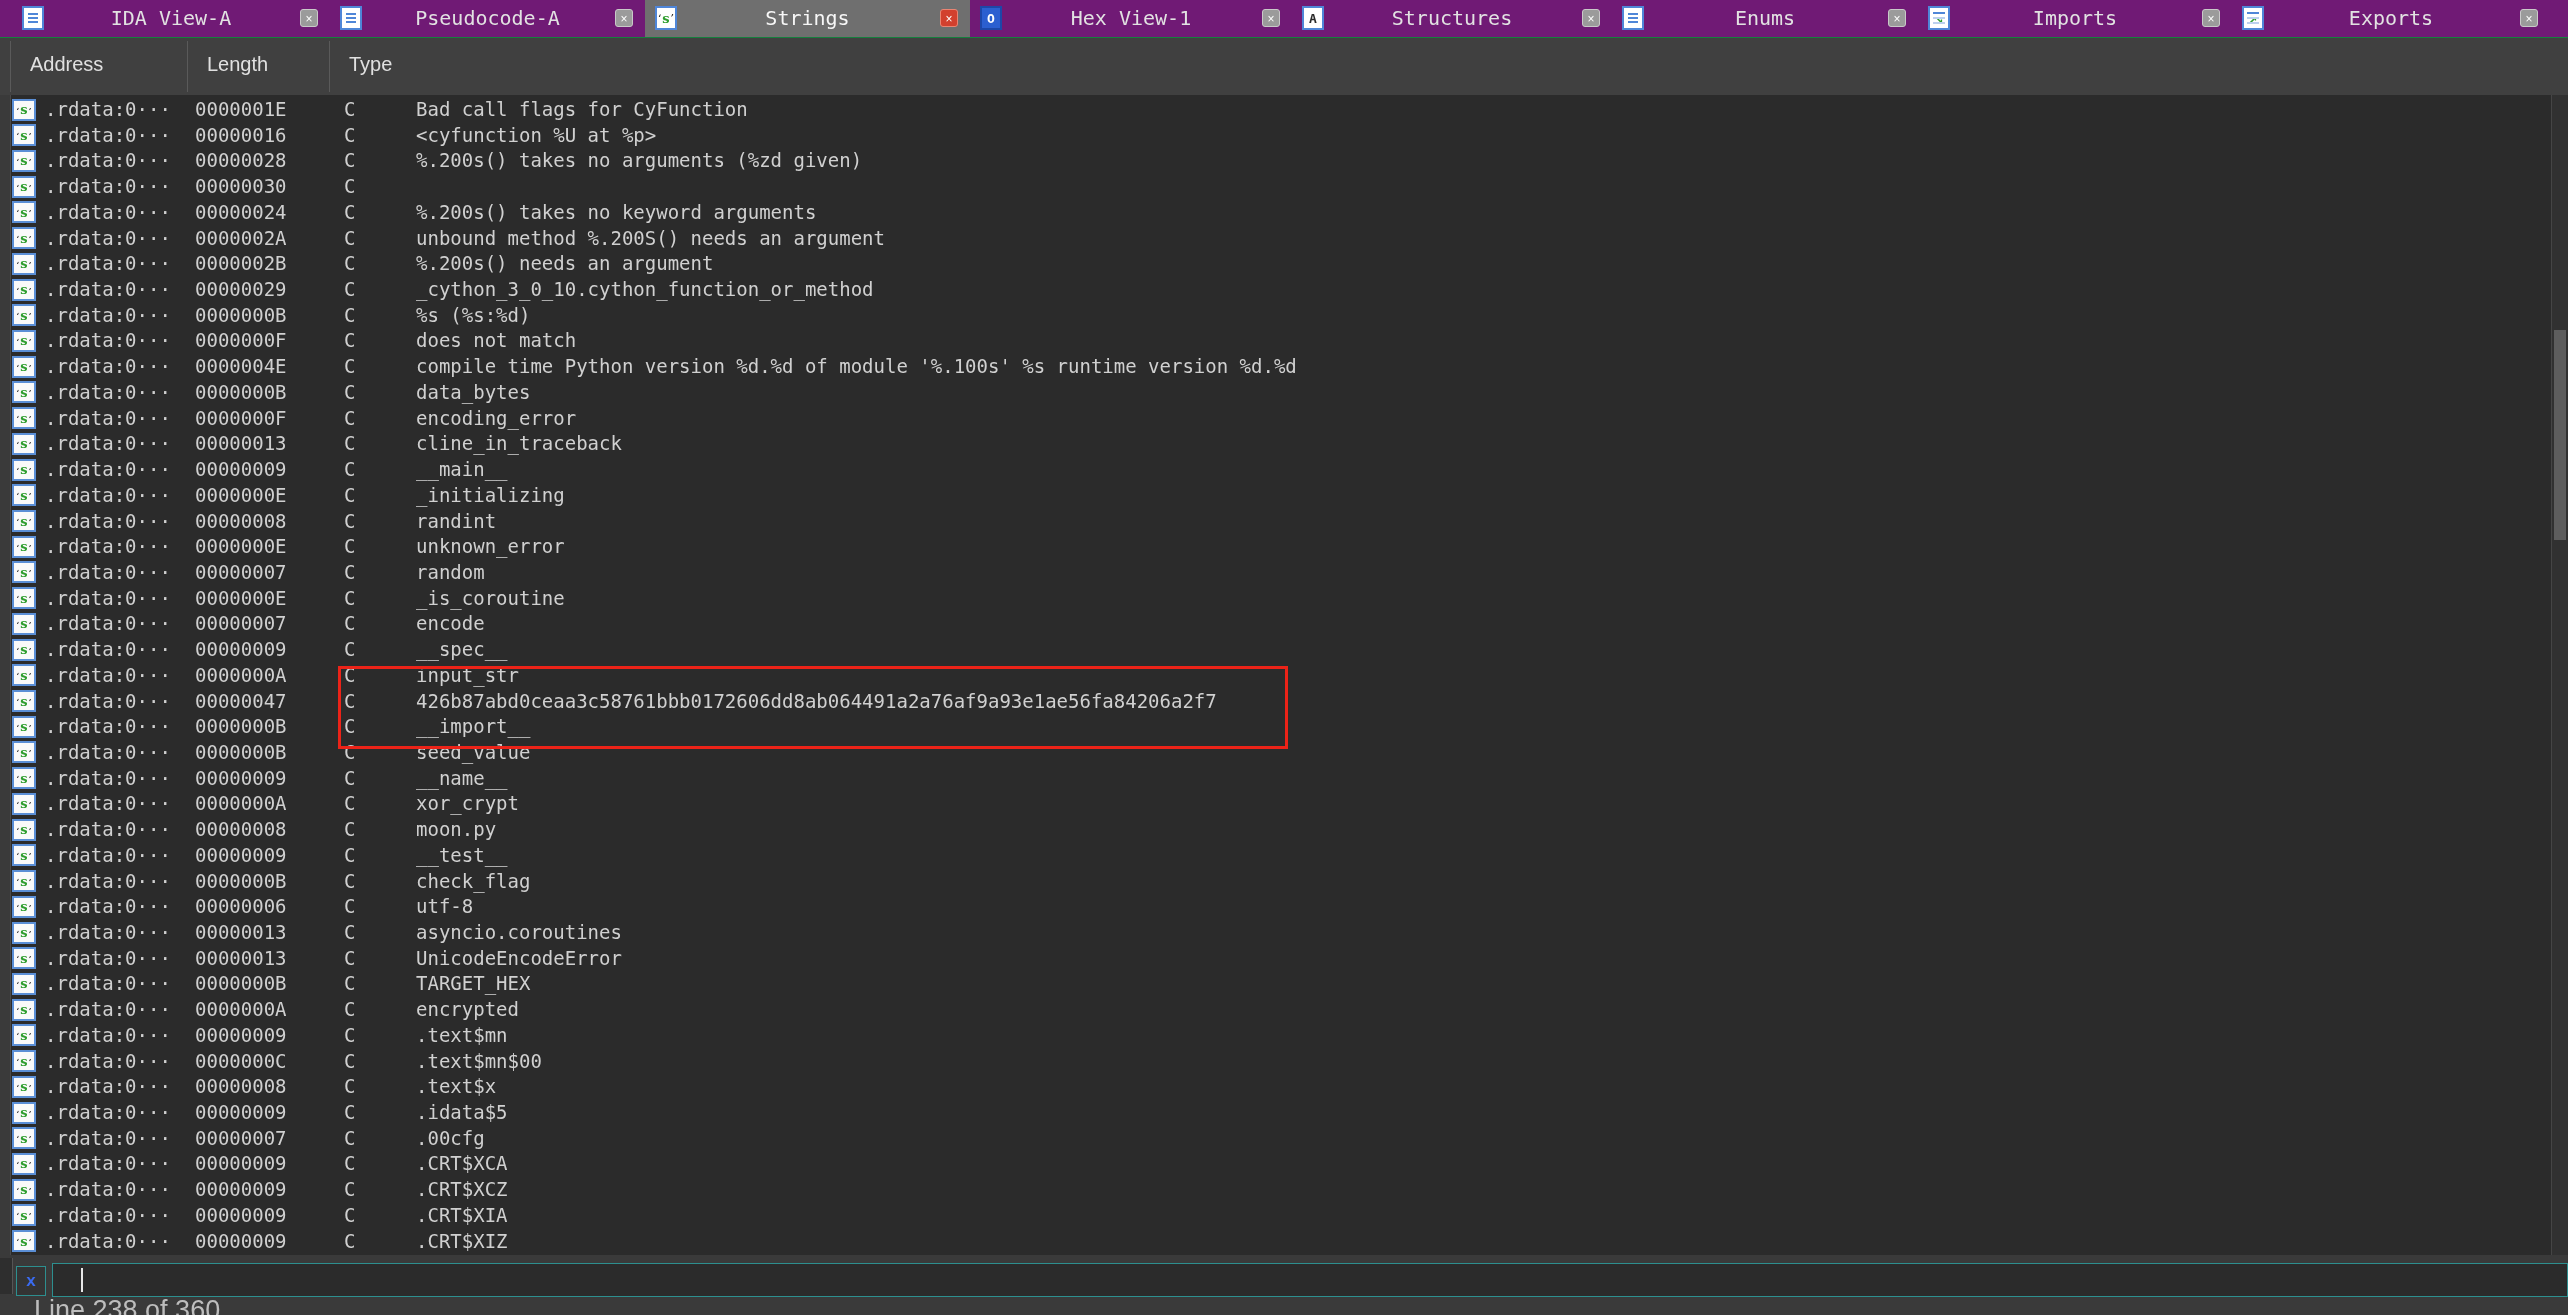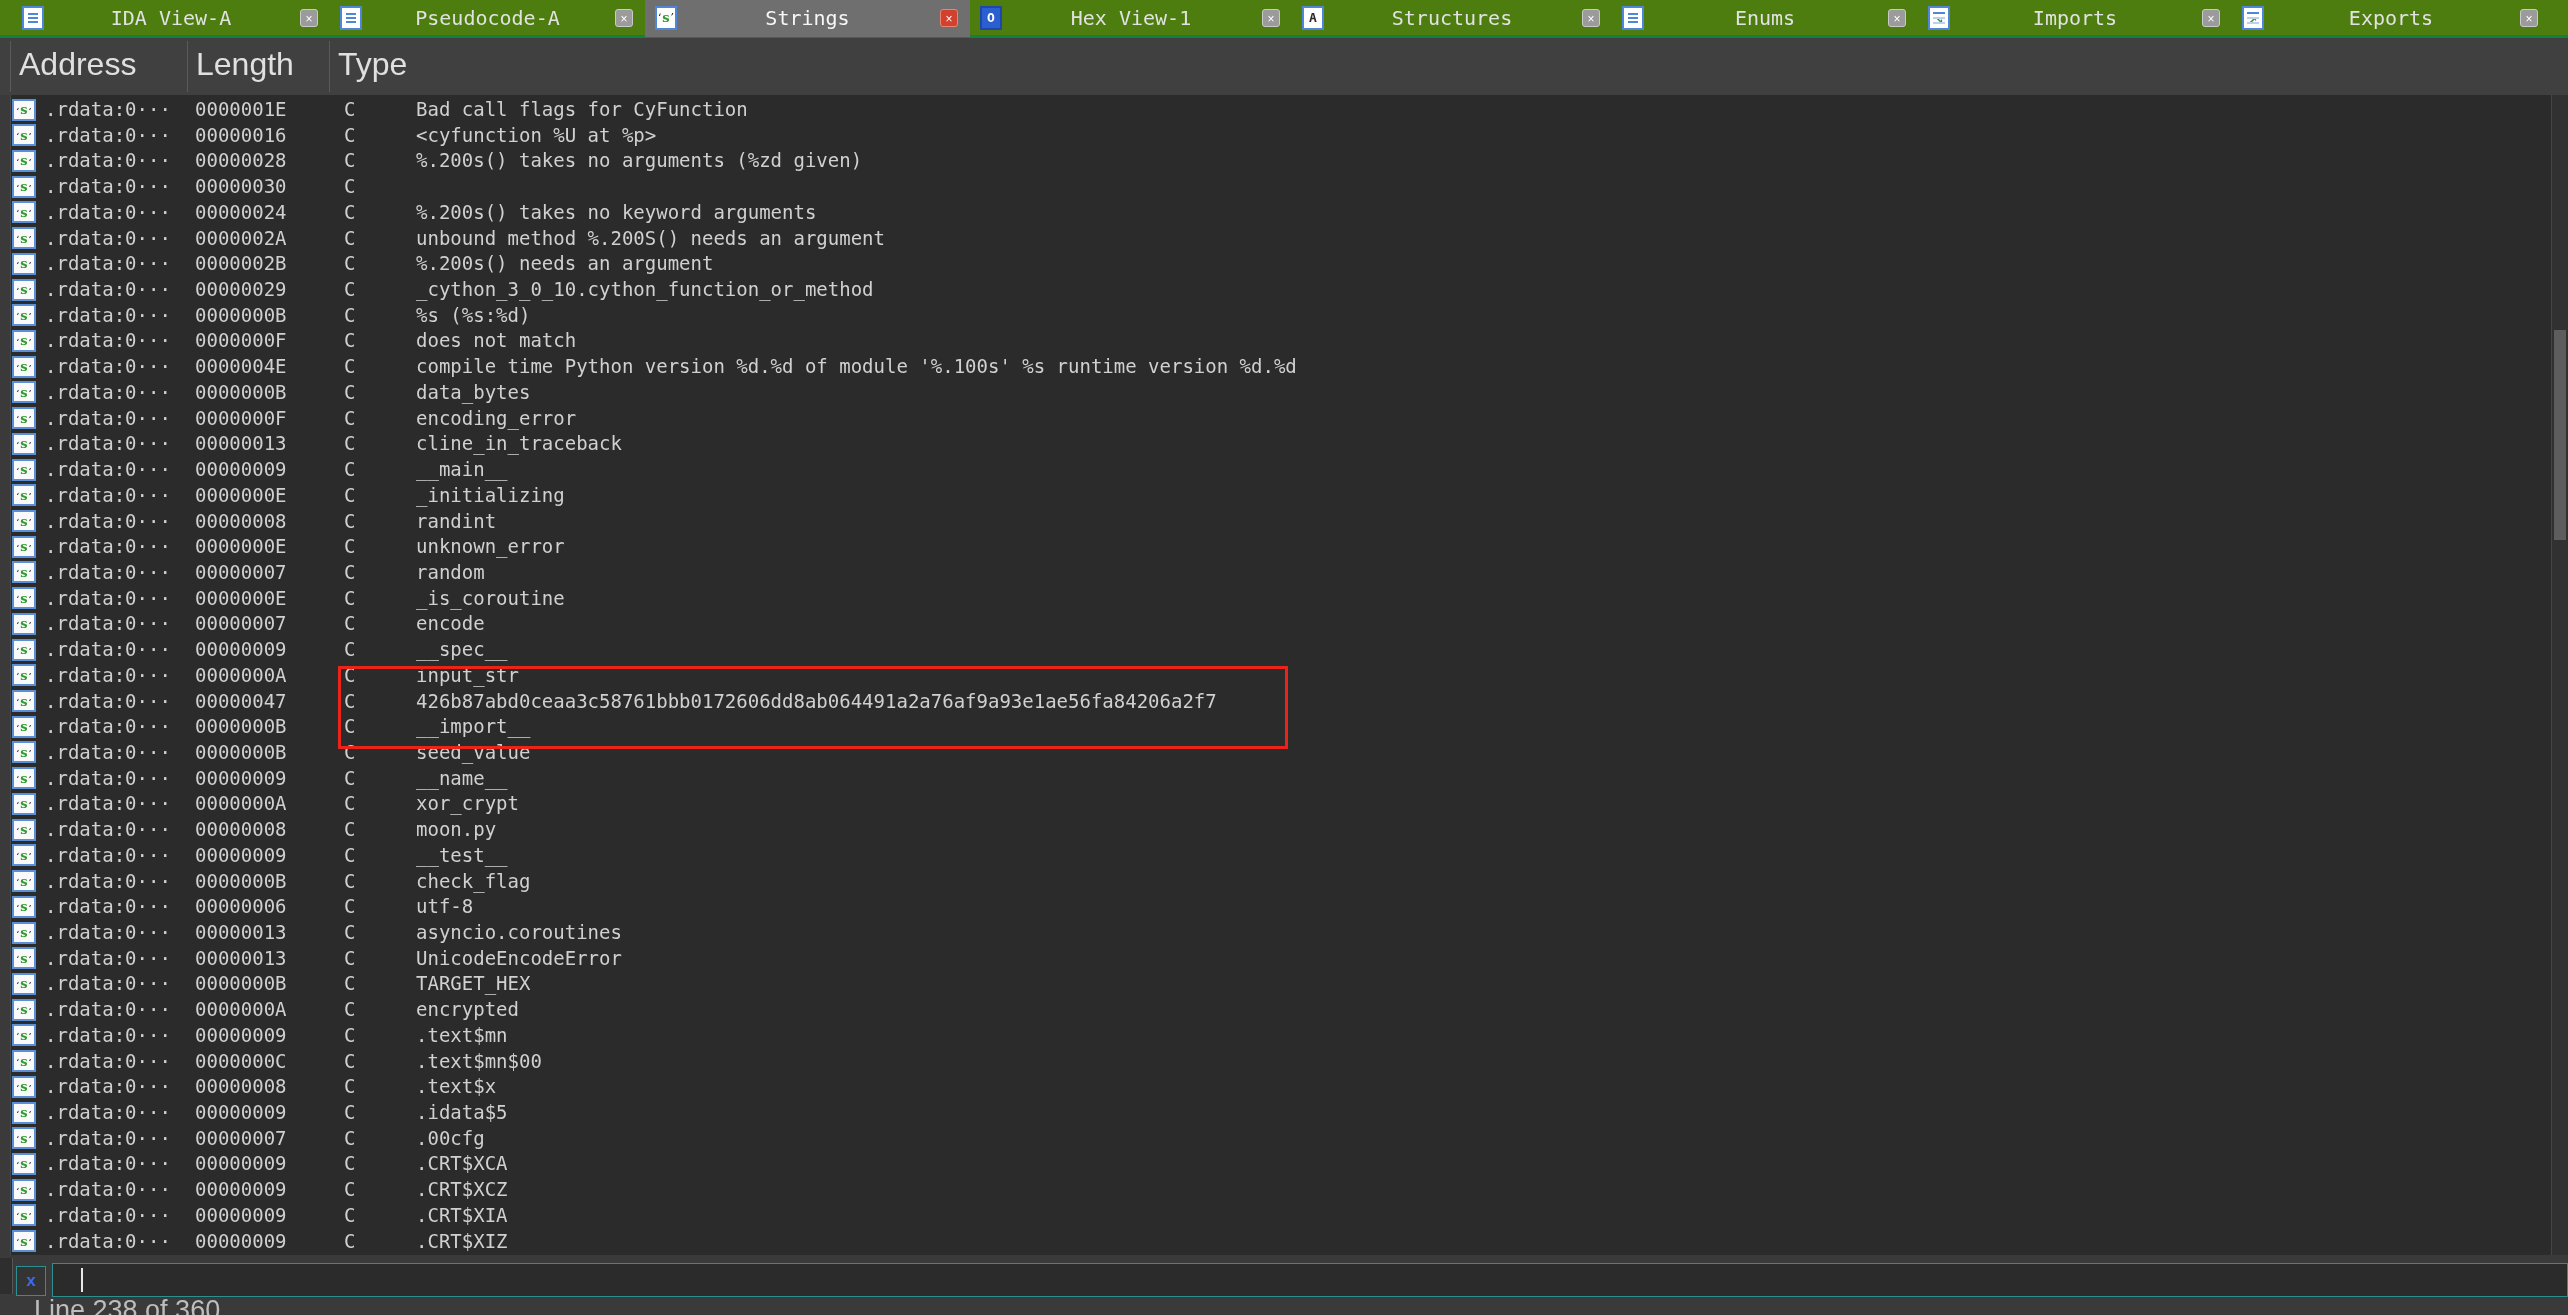--- a/index.html
+++ b/index.html
@@ -1,22 +1,22 @@
 <!DOCTYPE html>
 <html><head>
 <meta charset="utf-8">
 <style>
   html,body{margin:0;padding:0}
   body{width:2568px;height:1315px;position:relative;overflow:hidden;
        background:#3a3a3a;font-family:"DejaVu Sans Mono",monospace}
 
   
-  .tabbar{position:absolute;left:0;top:0;width:2568px;height:38px;background:#4d7c0f;
-          display:flex;align-items:center;padding-left:12px;box-sizing:border-box;
-          border-bottom:3px solid #15803d}
+  .tabbar{position:absolute;left:0;top:0;width:2568px;height:38px;background:#701a75;
+          display:flex;align-items:flex-end;padding-left:12px;box-sizing:border-box;
+          border-bottom:1px solid #15803d}
   .tab{position:relative;height:38px;display:flex;align-items:center;justify-content:center;
        color:#e2e2e2;font-size:20px;white-space:nowrap}
   .tab.active{background:#6f6f6f;color:#f7f7f7}
   .tab:nth-child(1){width:318px}.tab:nth-child(2){width:315px}.tab:nth-child(3){width:325px}
   .tab:nth-child(4){width:322px}.tab:nth-child(5){width:320px}.tab:nth-child(6){width:306px}
   .tab:nth-child(7){width:314px}.tab:nth-child(8){width:318px}
   .tico{position:absolute;left:10px;top:7px;width:22px;height:24px;background:#fff;
         border:2px solid #4f86d8;box-sizing:border-box;display:flex;align-items:center;
         justify-content:center;font-size:13px;font-weight:bold;line-height:1}
   .ico-doc::before{content:"";position:absolute;left:4px;right:4px;top:5px;height:2px;
@@ -31,22 +31,22 @@
         background:#4f86d8;box-shadow:0 5px 0 #bcd0ee,0 10px 0 #bcd0ee}
   .tlabel{pointer-events:none}
   .tclose{position:absolute;right:12px;top:10px;width:18px;height:18px;background:#9b9b9b;
         color:#fff;font-size:12px;line-height:18px;text-align:center;border-radius:3px;
         font-family:"Liberation Sans",sans-serif;border:1px solid #c9c9c9;box-sizing:border-box}
   .tclose.red{background:#d2402e;border-color:#e98573}
 
   
   .hdr{position:absolute;left:0;top:38px;width:2568px;height:57px;background:#404040;
        font-family:"Liberation Sans",sans-serif}
-  .hcell{position:absolute;top:3px;height:51px;line-height:46px;padding-left:8px;color:#e0e0e0;
-       font-size:32px;border-left:1px solid #5a5a5a;box-sizing:border-box}
+  .hcell{position:absolute;top:3px;height:51px;line-height:46px;padding-left:19px;color:#e0e0e0;
+       font-size:20px;border-left:1px solid #5a5a5a;box-sizing:border-box}
   .hc0{left:10px;width:177px}.hc1{left:187px;width:142px}
   .hc2{left:329px;width:64px}.hc3{left:393px;width:2160px}
 
   
   .tablebg{position:absolute;left:0;top:95px;width:2568px;height:1160px;background:#2b2b2b}
   .gutter{position:absolute;left:0;top:95px;width:10px;height:1160px;background:#3a3a3a;
           border-right:1px solid #4a4a4a}
   .rows{position:absolute;left:0;top:97px;width:2568px}
   .trow{position:relative;height:25.73px}
   .trow span{position:absolute;line-height:25.7px;font-size:19px;color:#d0d0d0;white-space:pre}

